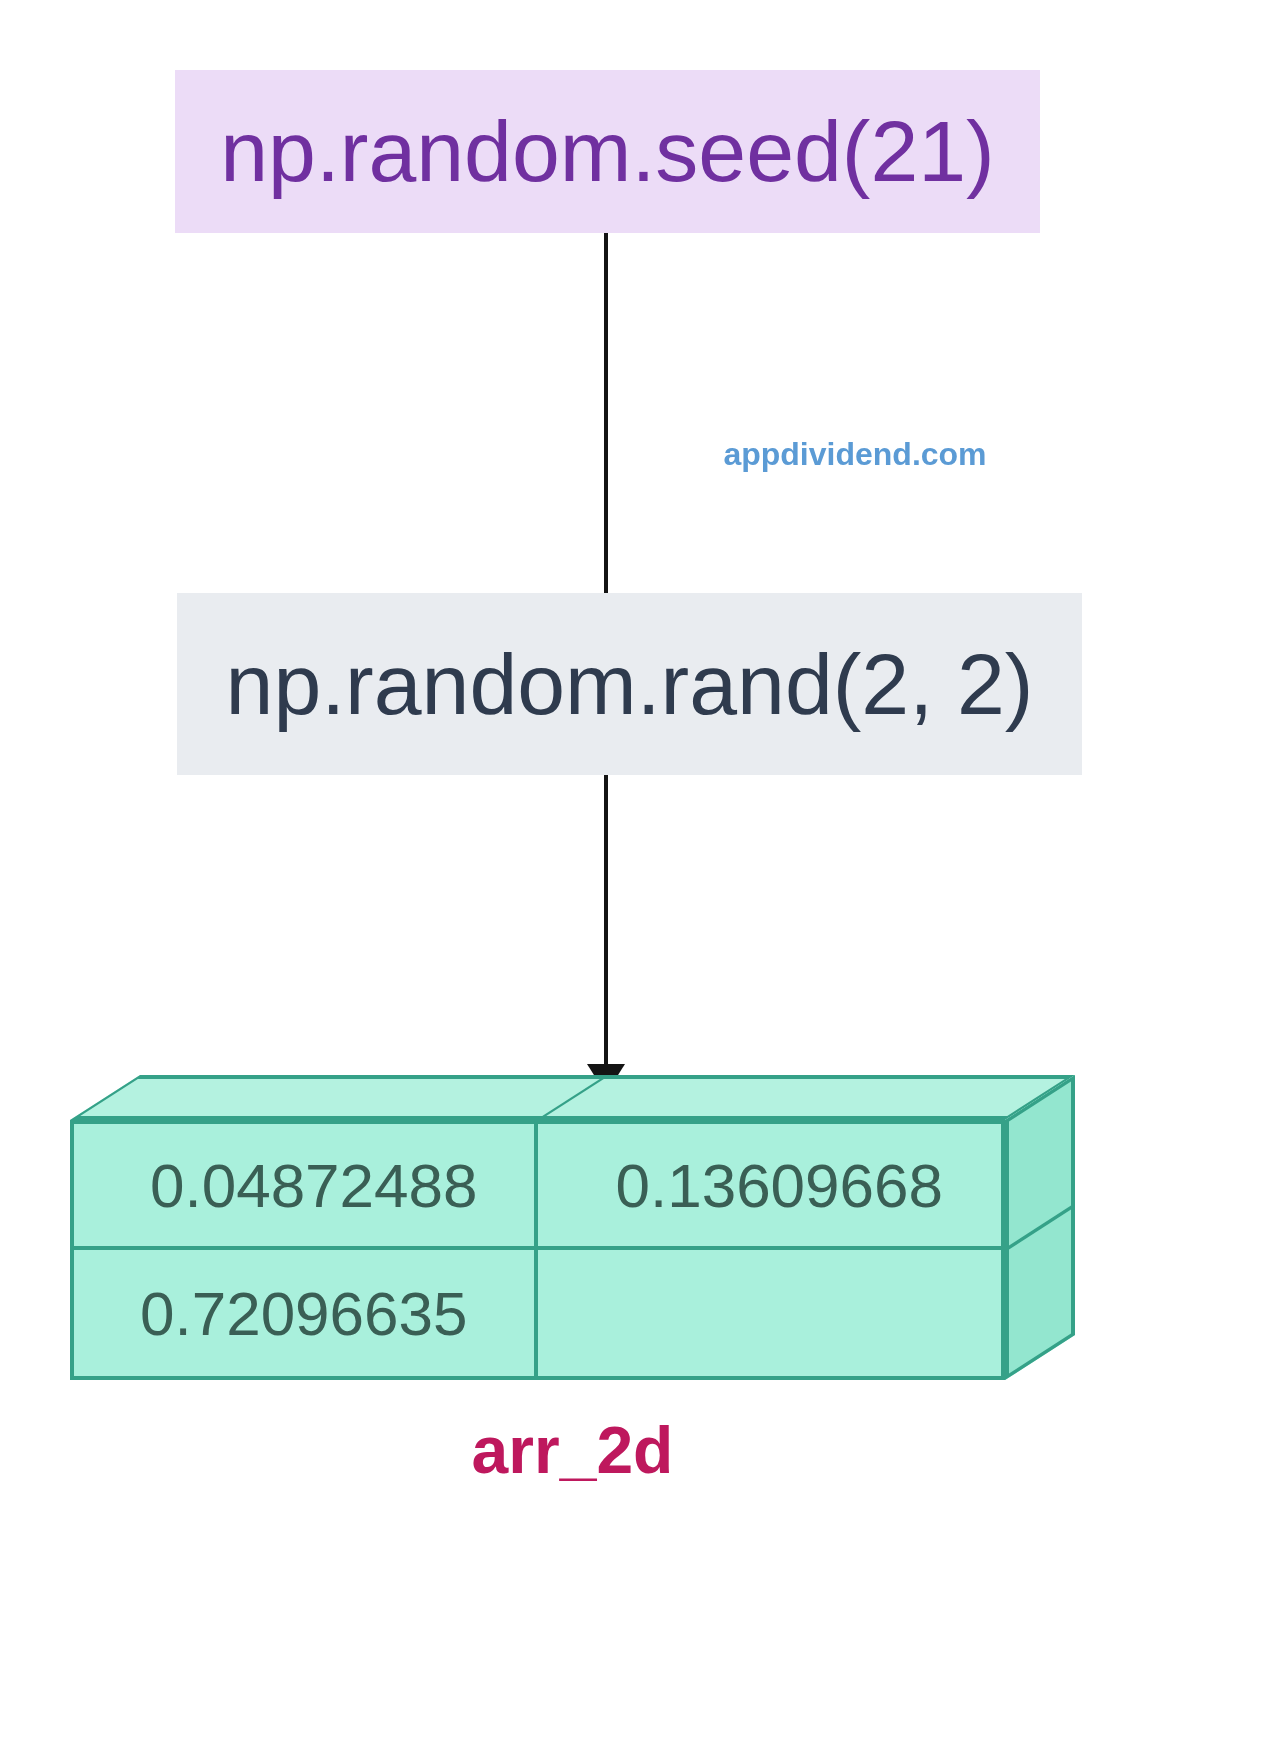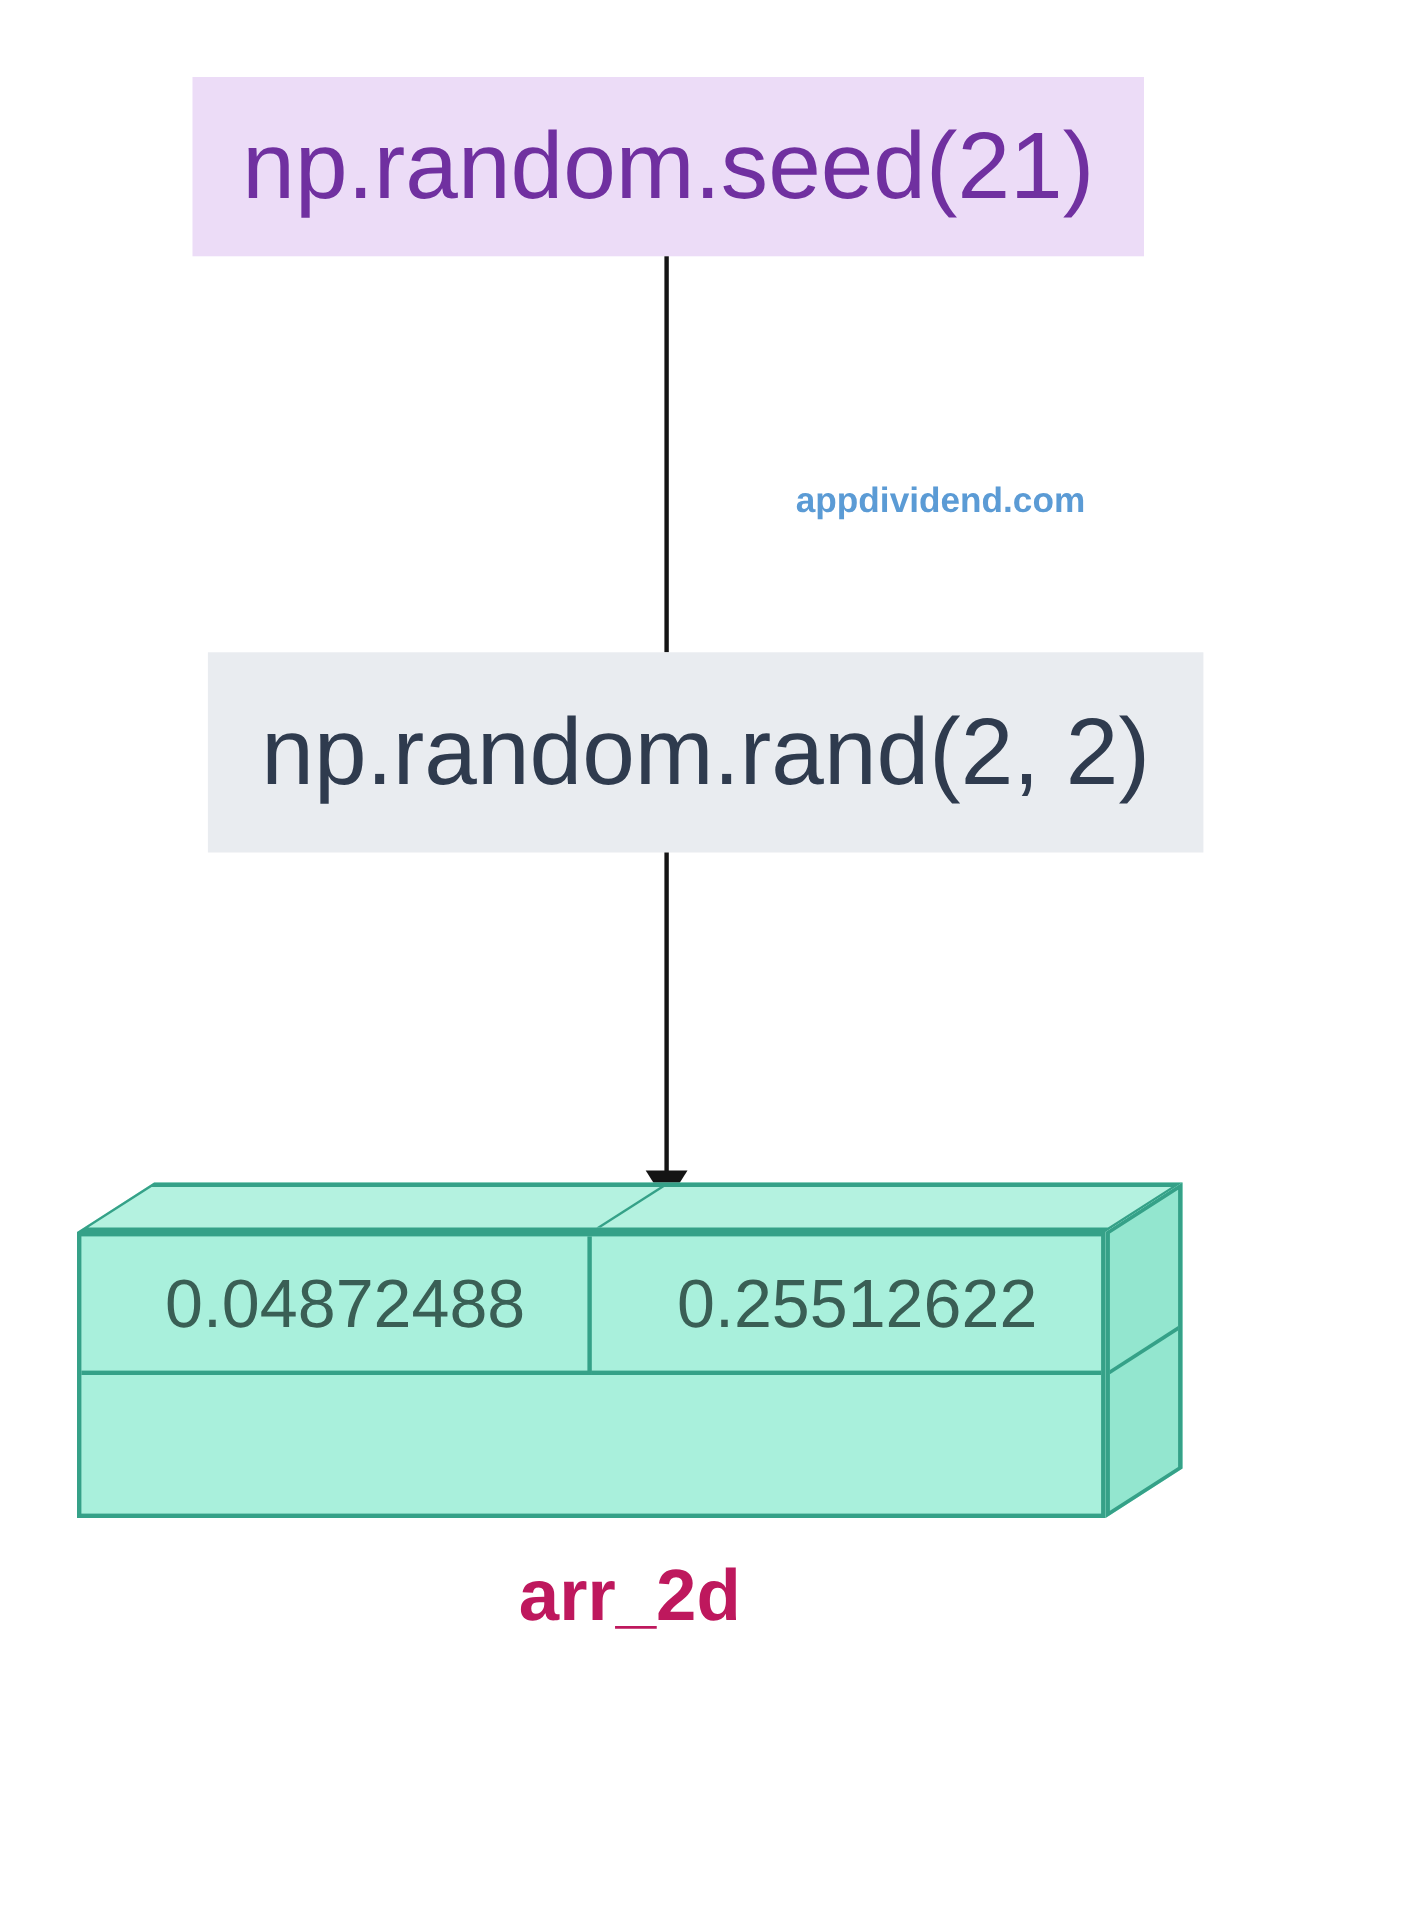--- a/index.html
+++ b/index.html
@@ -25,21 +25,21 @@
     letter-spacing: 0px;
   }
   .seed-box {
     left: 175px; top: 70px;
     width: 865px; height: 163px;
     background: #ecdcf7;
     color: #7030a0;
     font-size: 86px;
   }
   .rand-box {
-    left: 189px; top: 593px;
+    left: 177px; top: 593px;
     width: 905px; height: 182px;
     background: #e9ecf0;
     color: #2f3b4e;
     font-size: 86px;
   }
 
   
   .connector {
     position: absolute;
     left: 604px;
@@ -157,19 +157,20 @@
 
   <div>
     <div class="face-top">
       <div class="divider-v"></div>
     </div>
     <div class="face-right">
       <div class="divider-h"></div>
     </div>
     <div class="face-front">
       <div class="cell r0 c0">0.04872488</div>
-      <div class="cell r0 c1">0.25512622</div>
+      <div class="cell r0 c1">0.13609668</div>
+      <div class="cell r1 c0">0.72096635</div>
     </div>
   </div>
 
   <div class="array-label">arr_2d</div>
 
 </div>
 
 </body></html>

